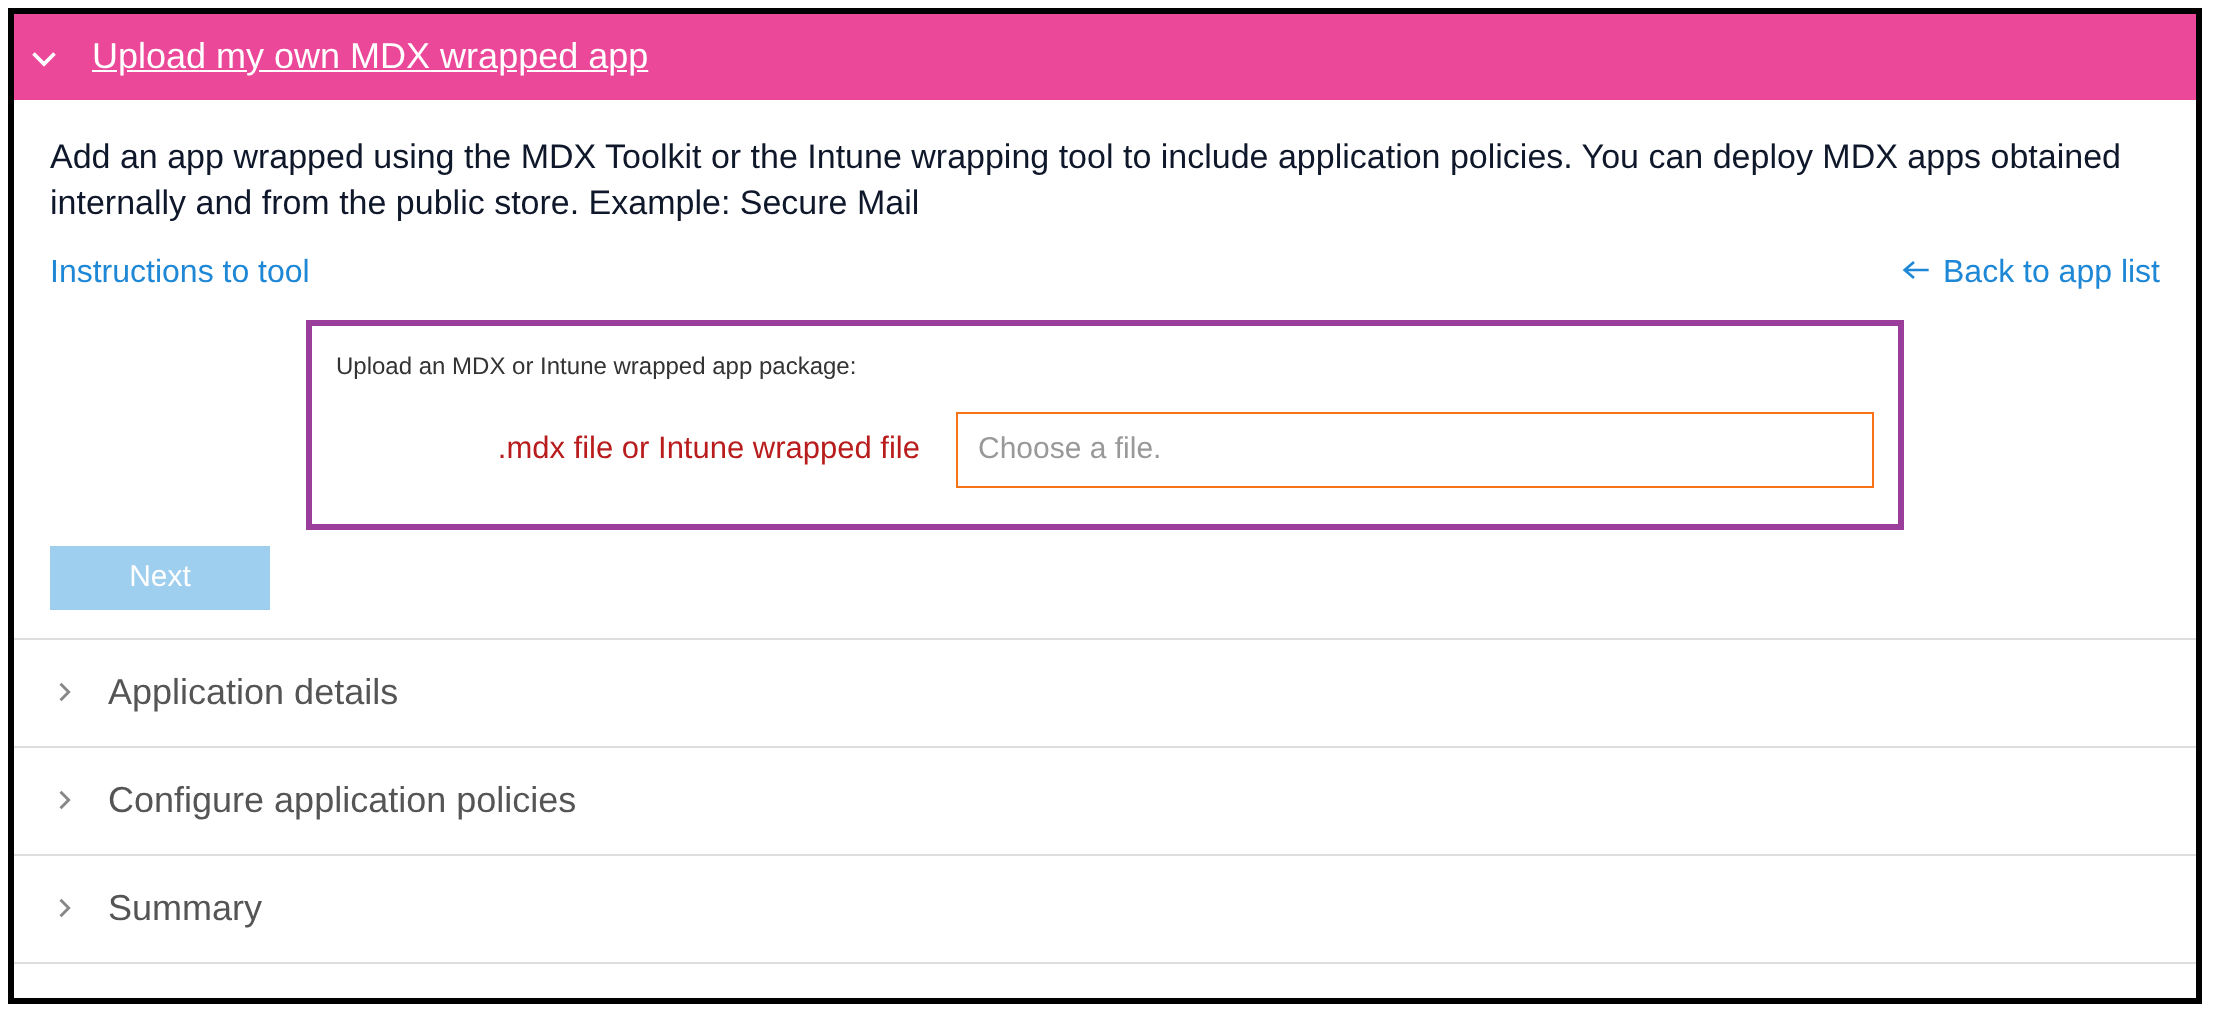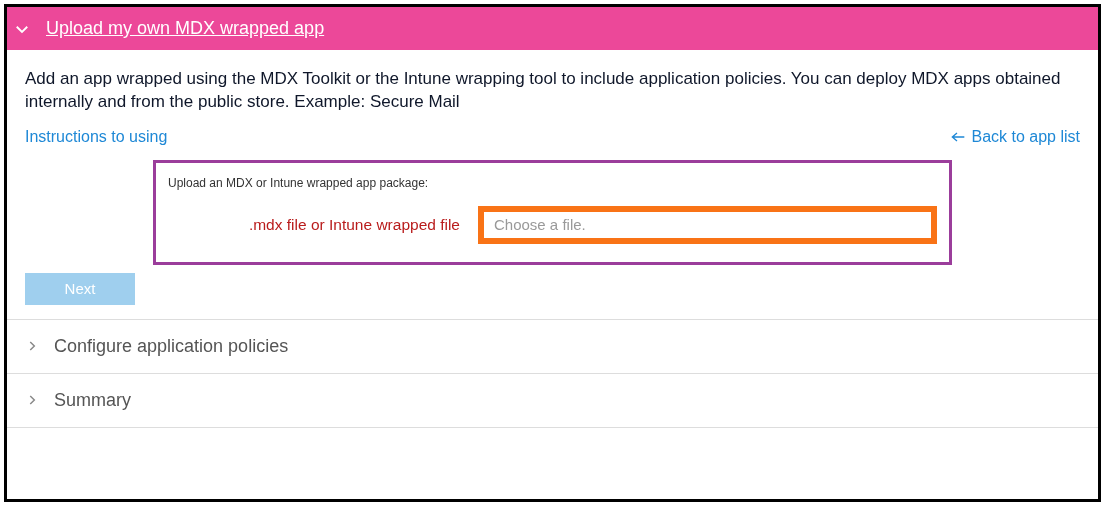--- a/index.html
+++ b/index.html
@@ -51,21 +51,21 @@
       margin-bottom: 14px;
     }
     .link {
       color: #1e88d6;
       font-size: 16px;
       text-decoration: none;
       cursor: pointer;
     }
     .back-link {
       display: flex;
-      align-items: center;
+      align-items: flex-start;
       gap: 5px;
     }
     .back-arrow {
       width: 16px;
       height: 14px;
     }
     .upload-box {
       border: 3px solid #9b3d9b;
       margin-left: 128px;
       margin-right: 128px;
@@ -85,21 +85,21 @@
     .upload-label {
       color: #b91c1c;
       font-size: 15.5px;
       width: 300px;
       text-align: right;
       padding-right: 8px;
     }
     .file-input {
       flex: 1;
       height: 38px;
-      border: 6px solid #f97316;
+      border: 1px solid #f97316;
       padding: 6px 10px;
       font-size: 15px;
       color: #999;
       background: #fff;
     }
     .file-input::placeholder {
       color: #999;
     }
     .browse-btn {
       background: #0a8bce;
@@ -153,21 +153,21 @@
     <svg class="chevron" viewBox="0 0 24 24" fill="none" stroke="#fff" stroke-width="2.5">
       <polyline points="5 9 12 16 19 9"></polyline>
     </svg>
     <span>Upload my own MDX wrapped app</span>
   </div>
 
   <div class="content">
     <p class="desc">Add an app wrapped using the MDX Toolkit or the Intune wrapping tool to include application policies. You can deploy MDX apps obtained internally and from the public store. Example: Secure Mail</p>
 
     <div class="link-row">
-      <a class="link">Instructions to using</a>
+      <a class="link">Instructions to tool</a>
       <a class="link back-link">
         <svg class="back-arrow" viewBox="0 0 24 16" fill="none" stroke="#1e88d6" stroke-width="2">
           <path d="M9 2 L2 8 L9 14 M2 8 L20 8"></path>
         </svg>
         <span>Back to app list</span>
       </a>
     </div>
 
     <div class="upload-box">
       <div class="upload-title">Upload an MDX or Intune wrapped app package:</div>
@@ -178,20 +178,26 @@
     </div>
 
     <button class="next-btn">Next</button>
   </div>
 
   <div class="sections">
     <div class="section-item">
       <svg class="section-chevron" viewBox="0 0 24 24" fill="none" stroke="#888" stroke-width="2.5">
         <polyline points="9 5 16 12 9 19"></polyline>
       </svg>
+      <span class="section-label">Application details</span>
+    </div>
+    <div class="section-item">
+      <svg class="section-chevron" viewBox="0 0 24 24" fill="none" stroke="#888" stroke-width="2.5">
+        <polyline points="9 5 16 12 9 19"></polyline>
+      </svg>
       <span class="section-label">Configure application policies</span>
     </div>
     <div class="section-item">
       <svg class="section-chevron" viewBox="0 0 24 24" fill="none" stroke="#888" stroke-width="2.5">
         <polyline points="9 5 16 12 9 19"></polyline>
       </svg>
       <span class="section-label">Summary</span>
     </div>
   </div>
 </div>

